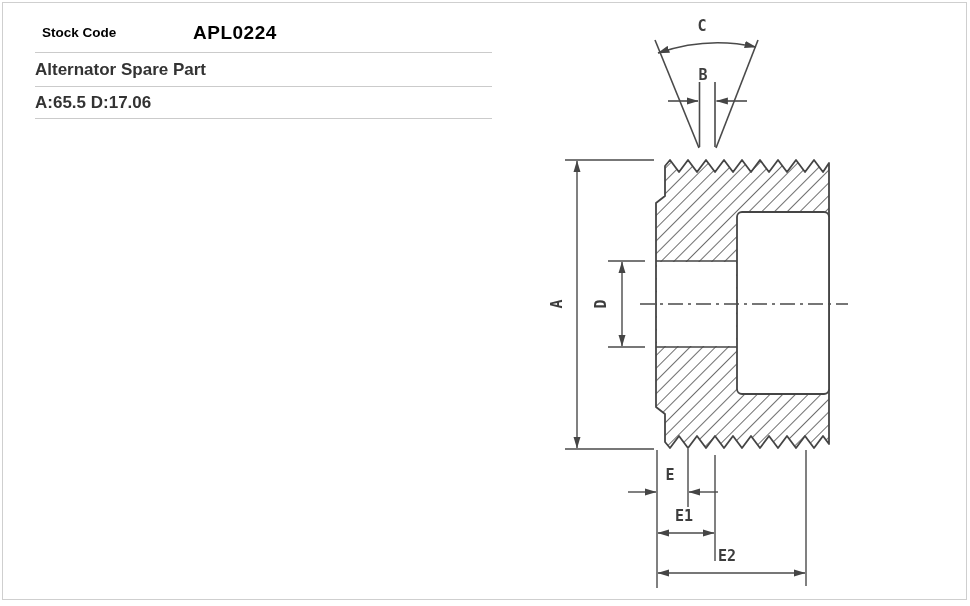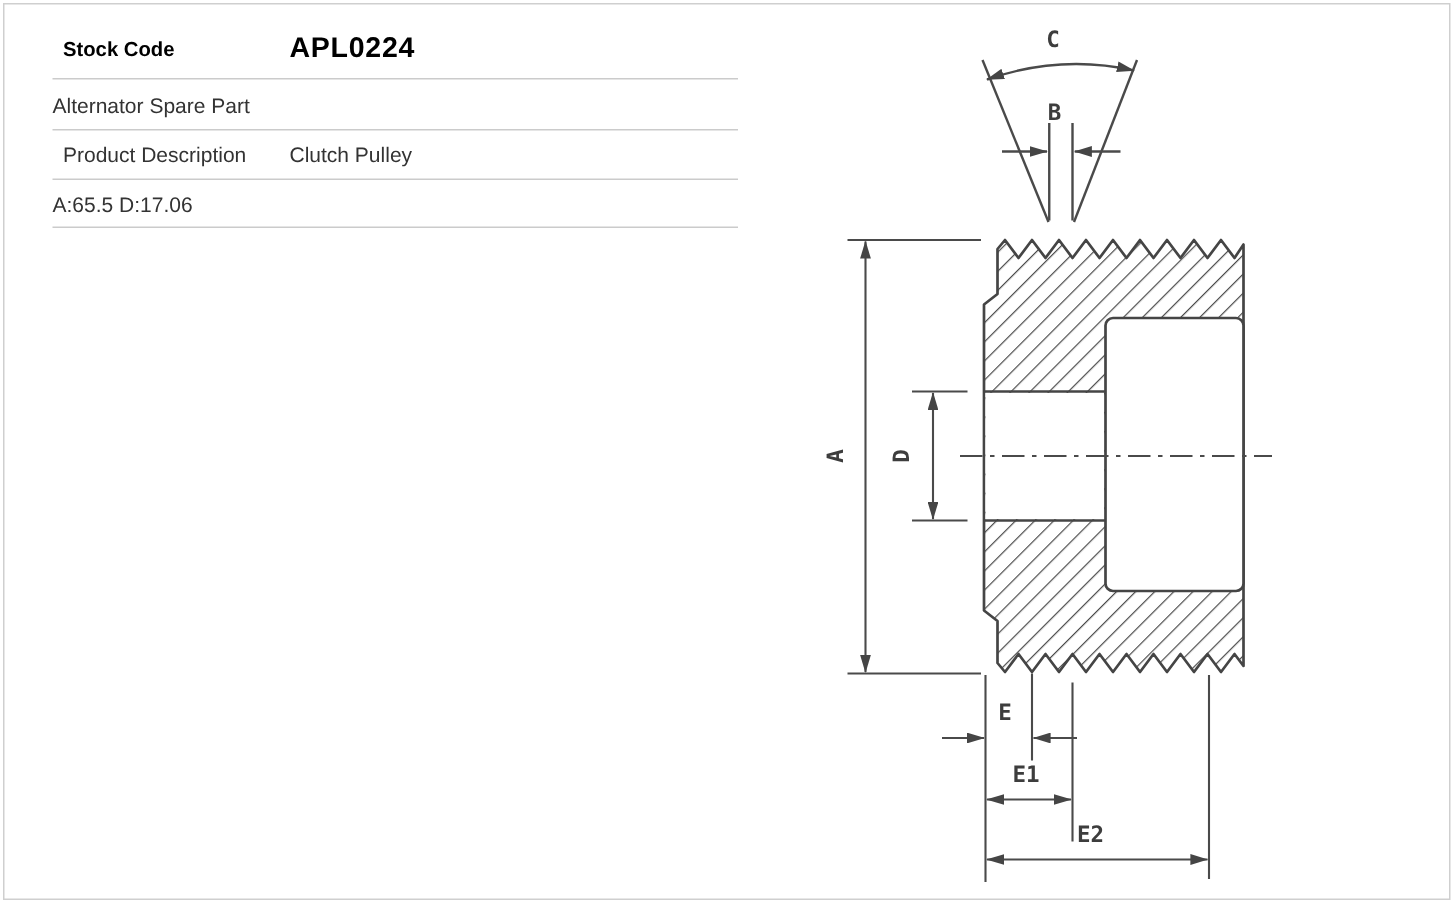--- a/index.html
+++ b/index.html
@@ -13,45 +13,41 @@
   }
   
   .spec-table{position:absolute;left:3px;top:13px;width:457px;margin-left:32px;}
   .row{display:flex;align-items:center;border-bottom:1px solid #cbcbcb;}
   .row-stock{height:39px;}
   .row-2{height:33px;}
   .row-3{height:32px;}
   .row-4{height:31px;}
   .cell-label{width:151px;padding-left:7px;flex:0 0 auto;font-size:14px;color:#333;}
   .stock-label{font-weight:bold;font-size:13.5px;color:#000;}
-  .cell-value{font-size:14px;color:#333;}
+  .cell-value{font-size:17px;color:#333;font-weight:bold;}
   .stock-value{font-size:19px;font-weight:bold;color:#000;letter-spacing:.5px;}
   
   .drawing{position:absolute;left:540px;top:0;width:430px;height:606px;}
   .dim-text{
     font-family:"DejaVu Sans Mono","Liberation Mono",monospace;
     font-size:15px;font-weight:bold;fill:#3d3d3d;
   }
 </style>
 </head>
 <body>
 
 <div class="frame"></div>
 
 <div class="spec-table">
   <div class="row row-stock">
     <div class="cell-label stock-label">Stock Code</div>
     <div class="cell-value stock-value">APL0224</div>
   </div>
   <div class="row row-2">
     <div class="cell-value">Alternator Spare Part</div>
-  </div>
-  <div class="row row-3">
-    <div class="cell-label">Product Description</div>
-    <div class="cell-value">Clutch Pulley</div>
   </div>
   <div class="row row-4">
     <div class="cell-value">A:65.5 D:17.06</div>
   </div>
 </div>
 
 <svg class="drawing" viewBox="0 0 430 606">
   <defs>
     <pattern id="hatch" width="9" height="9" patternUnits="userSpaceOnUse" patternTransform="rotate(45)">
       <line x1="0" y1="0" x2="0" y2="9" stroke="#4a4a4a" stroke-width="1.6"></line>

